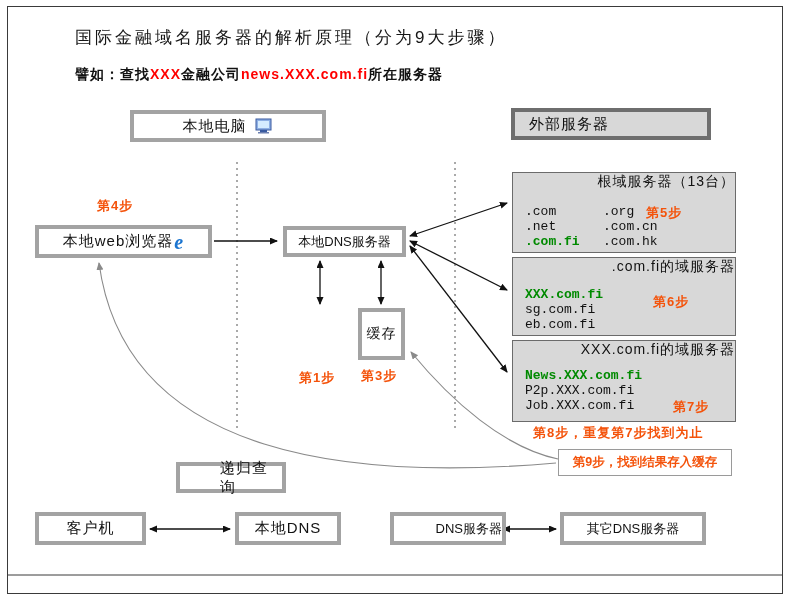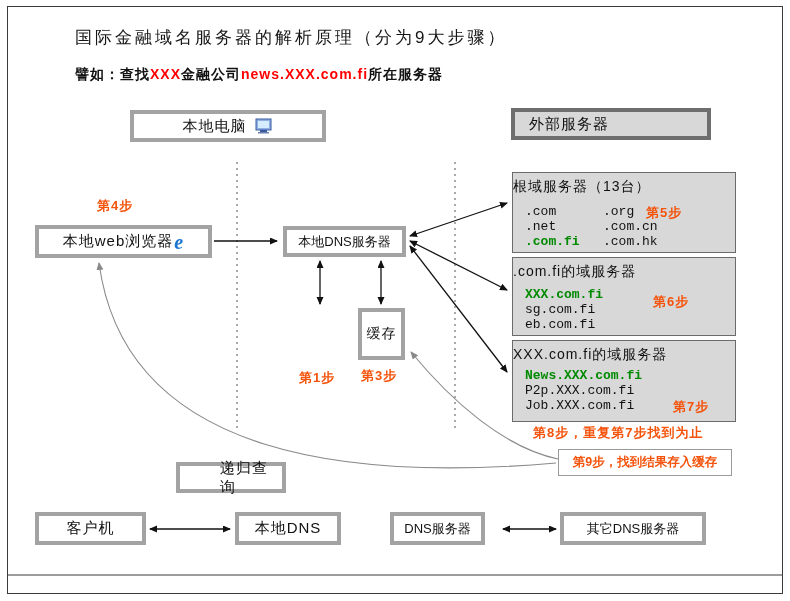--- a/index.html
+++ b/index.html
@@ -15,21 +15,21 @@
   .subtitle { position:absolute; left:75px; top:66px; font-size:14px; font-weight:bold; letter-spacing:1px; }
   .red { color:#ff0000; }
   .green { color:#008a00; font-weight:bold; }
   .box {
     position:absolute; border:4px solid #a3a3a3; background:#fff;
     display:flex; align-items:center; justify-content:center;
     font-size:15px; letter-spacing:1px;
   }
   .box.gray { background:#d8d8d8; border-color:#6e6e6e; }
   .srvbox { position:absolute; background:#d8d8d8; border:1px solid #6b6b6b; }
-  .srv-title { text-align:left; padding-top:5px; font-size:14px; letter-spacing:1px; }
+  .srv-title { text-align:right; font-size:14px; letter-spacing:1px; }
   .entry { position:absolute; font-family:"Liberation Mono", monospace; font-size:13px; white-space:nowrap; }
   .step { position:absolute; color:#f4530b; font-weight:bold; font-size:13px; white-space:nowrap; letter-spacing:1px; }
   .step.in { position:absolute; }
   .note-box {
     position:absolute; background:#fff; border:1px solid #9a9a9a;
     display:flex; align-items:center; justify-content:center;
     color:#f4530b; font-weight:bold; font-size:12.5px; white-space:nowrap;
   }
   svg.overlay { position:absolute; left:0; top:0; pointer-events:none; }
   .ie-icon {
@@ -153,20 +153,20 @@
   <div class="box" style="left:176px; top:462px; width:110px; height:31px;padding-left:40px;">
     <span>递归查询</span>
   </div>
 
   <div class="box" style="left:35px; top:512px; width:111px; height:33px;">
     <span>客户机</span>
   </div>
   <div class="box" style="left:235px; top:512px; width:106px; height:33px;">
     <span>本地DNS</span>
   </div>
-  <div class="box small" style="left:390px; top:512px; width:95px; height:33px; letter-spacing:0;">
+  <div class="box small" style="left:390px; top:512px; width:116px; height:33px; letter-spacing:0;justify-content:flex-end;">
     <span>DNS服务器</span>
   </div>
   <div class="box small" style="left:560px; top:512px; width:146px; height:33px; letter-spacing:0;">
     <span>其它DNS服务器</span>
   </div>
 
 </div>
 
 </body></html>

